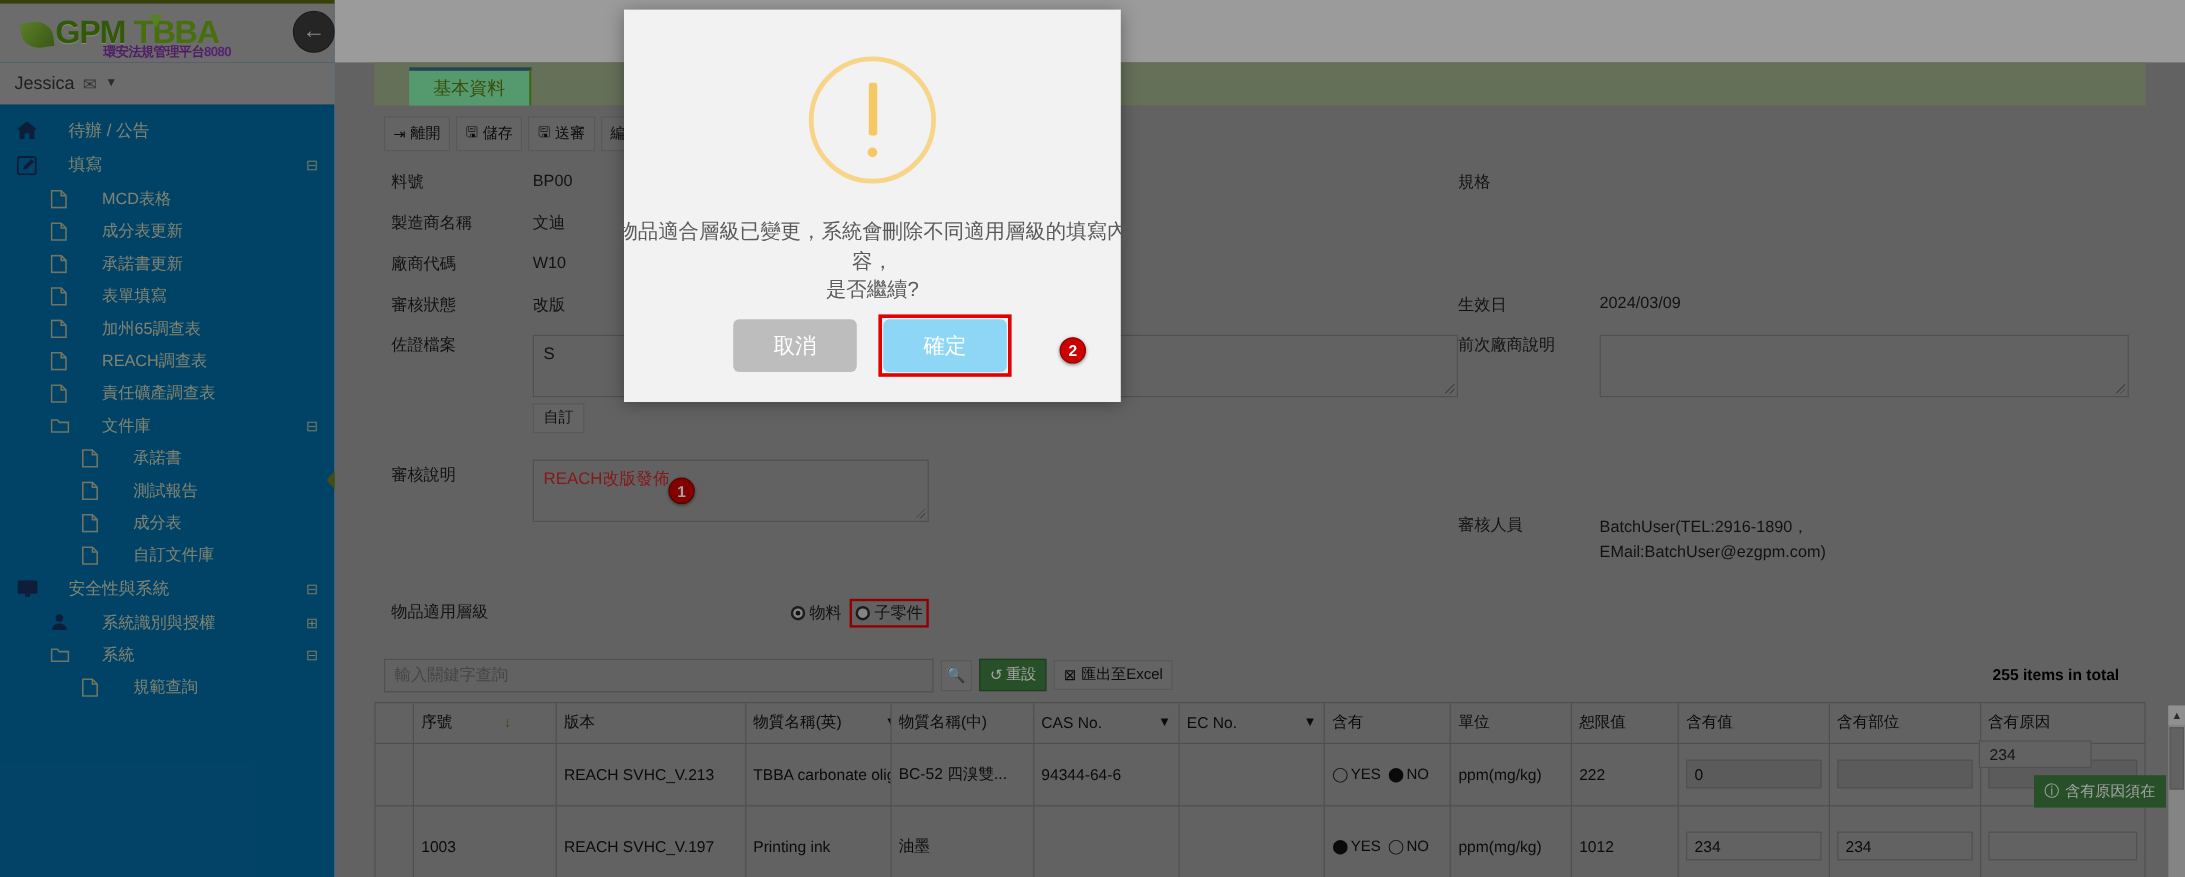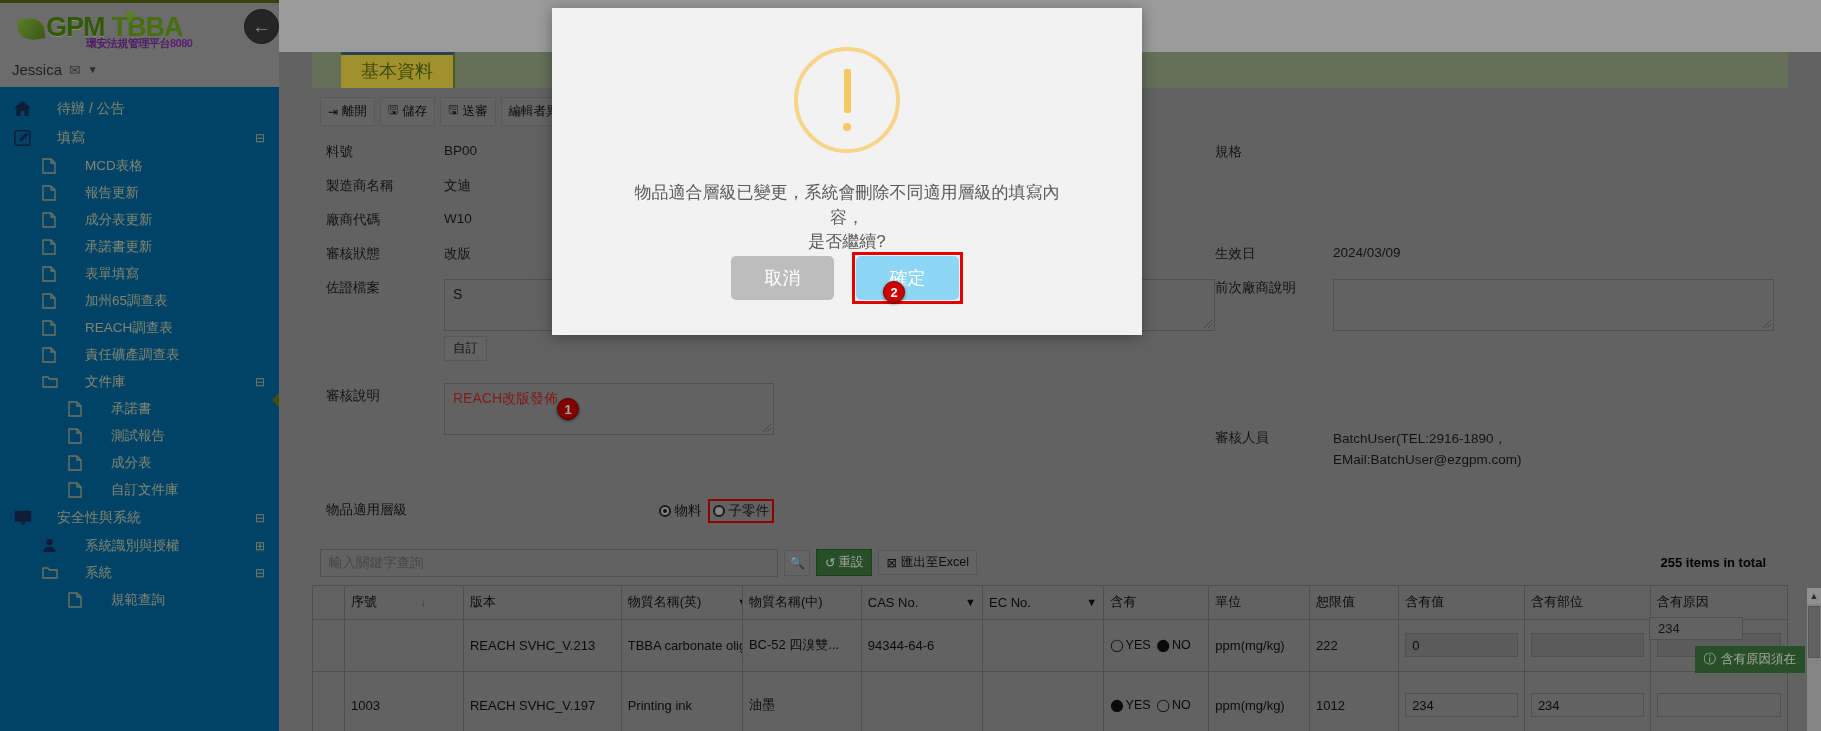--- a/index.html
+++ b/index.html
@@ -116,21 +116,21 @@
   }
 
   .content { position:absolute; left:0; right:0; top:52px; bottom:0; background:#9a9a9a; }
 
   .tabstrip {
     margin:0 33px; height:36px;
     background:#9fb08c; border-bottom:none;
     display:flex; align-items:flex-end; padding-left:29px;
   }
   .tab-act {
-    background:#fde047; color:#5d7a12; font-size:18px;
+    background:#86efac; color:#5d7a12; font-size:15px;
     padding:7px 20px 6px 20px;
     border-top:3px solid #3f6b7a;
     border-right:2px solid #6b9a2f;
     line-height:1.1;
   }
 
   .panel { margin:0 33px; background:#9a9a9a; padding:9px 0 0 0; }
 
   .toolbar { display:flex; gap:5px; padding:0 8px 9px 8px; }
   .tb-btn {
@@ -263,40 +263,39 @@
     position:absolute; left:1px; right:1px; top:18px; height:52px; background:#9a9a9a; border:1px solid #888;
   }
   .vscroll .up {
     position:absolute; left:0; right:0; top:0; height:16px; background:#e2e2e2;
     display:flex; align-items:center; justify-content:center; font-size:9px; color:#444;
   }
 
   
   .dim { position:absolute; inset:0; background:rgba(0,0,0,0.36); z-index:40; }
   .modal {
-    position:absolute; left:520px; top:8px; width:590px; height:327px;
+    position:absolute; left:520px; top:8px; width:414px; height:327px;
     background:#f2f2f2; z-index:50;
     display:flex; flex-direction:column; align-items:center;
     box-shadow:0 2px 14px rgba(0,0,0,.35);
-    margin-left:32px;
   }
   .warn {
     width:106px; height:106px; border-radius:50%;
     border:4px solid #f7d488; margin-top:39px;
     display:flex; align-items:center; justify-content:center;
     position:relative;
   }
   .warn .bar { width:7px; height:44px; background:#f6c863; border-radius:2px; position:absolute; top:18px; }
   .warn .pt  { width:8px; height:8px; background:#f6c863; border-radius:50%; position:absolute; bottom:18px; }
   .modal-msg {
     margin-top:28px; width:440px; text-align:center;
     font-size:17px; color:#5a5a5a; line-height:1.45;
   }
   .modal-btns {
-    position:absolute; bottom:31px; right:0; left:0;
+    position:absolute; bottom:21px; right:0; left:0;
     display:flex; align-items:center; justify-content:center; gap:18px;
   }
   .mbtn {
     min-width:103px; height:44px; border-radius:5px;
     display:inline-flex; align-items:center; justify-content:center;
     font-size:18px; color:#fff; border:none;
   }
   .mbtn.cancel { background:#bdbdbd; }
   .mbtn.ok { background:#8dd6f5; }
   .ok-wrap { border:3px solid #e20000; padding:1px; display:inline-flex; }
@@ -345,29 +344,20 @@
         <span class="expander">⊟</span>
       </div>
       <div class="sb-row lvl2">
         <span class="ic">
             <svg width="14" height="16" viewBox="0 0 14 16">
               <path d="M1 1h8l4 4v10H1z" fill="none" stroke="#b0b69a" stroke-width="1.3"></path>
               <path d="M9 1v4h4" fill="none" stroke="#b0b69a" stroke-width="1.3"></path>
             </svg>
           </span>
         <span class="tx">MCD表格</span>
-      </div>
-      <div class="sb-row lvl2">
-        <span class="ic">
-            <svg width="14" height="16" viewBox="0 0 14 16">
-              <path d="M1 1h8l4 4v10H1z" fill="none" stroke="#b0b69a" stroke-width="1.3"></path>
-              <path d="M9 1v4h4" fill="none" stroke="#b0b69a" stroke-width="1.3"></path>
-            </svg>
-          </span>
-        <span class="tx">報告更新</span>
       </div>
       <div class="sb-row lvl2">
         <span class="ic">
             <svg width="14" height="16" viewBox="0 0 14 16">
               <path d="M1 1h8l4 4v10H1z" fill="none" stroke="#b0b69a" stroke-width="1.3"></path>
               <path d="M9 1v4h4" fill="none" stroke="#b0b69a" stroke-width="1.3"></path>
             </svg>
           </span>
         <span class="tx">成分表更新</span>
       </div>

